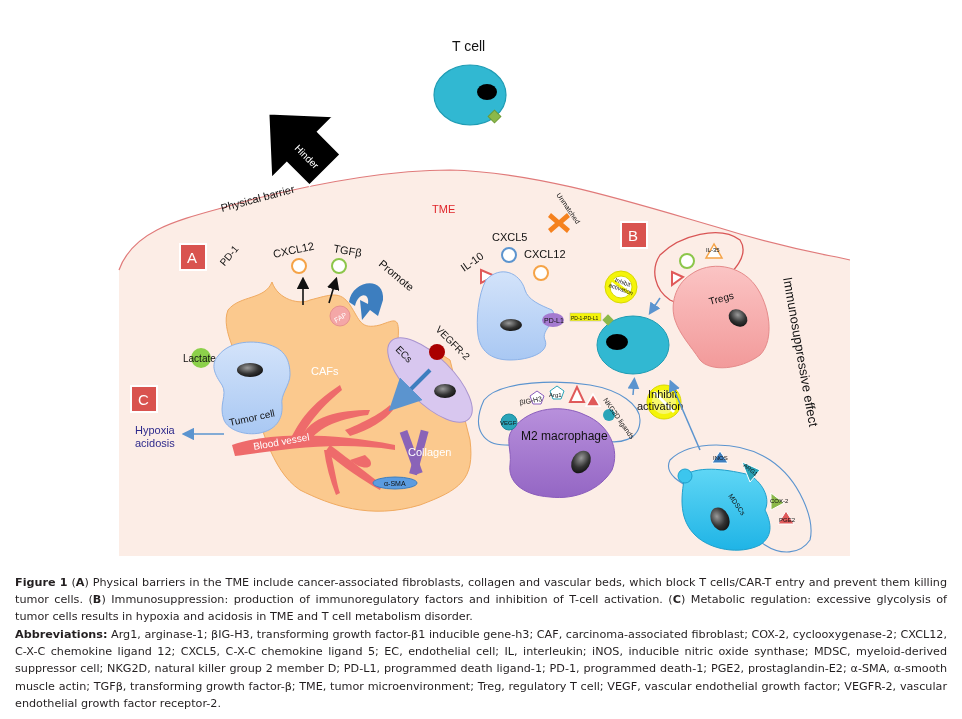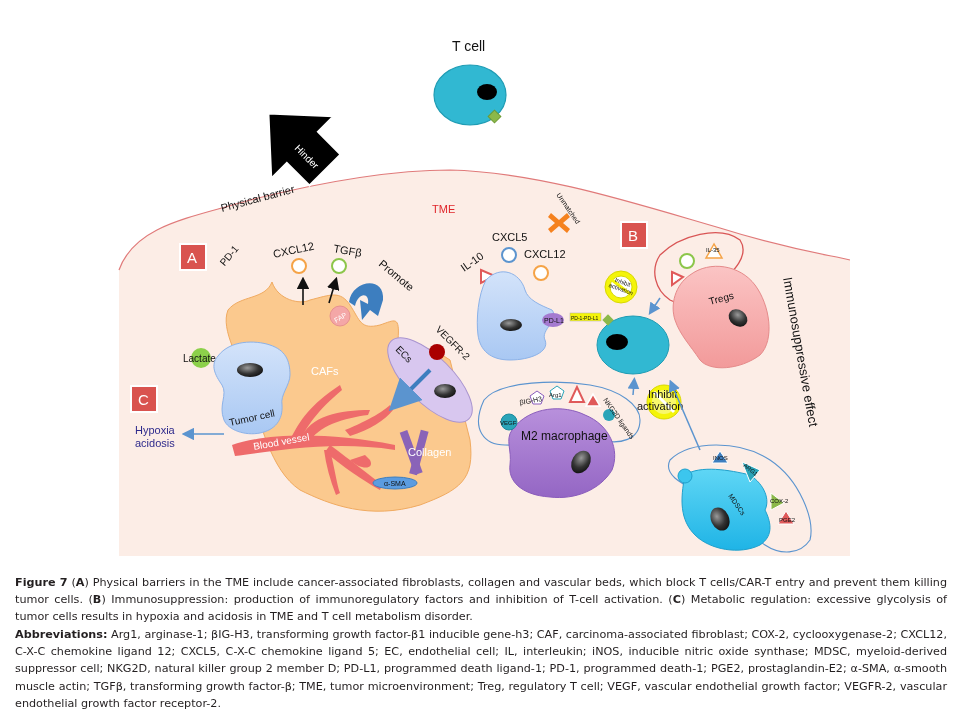--- a/index.html
+++ b/index.html
@@ -206,21 +206,21 @@
   <path d="M742,462 L760,470 L750,482 Z" fill="#2aa4b8" stroke="#fff"></path>
   <text x="743" y="466" font-size="6" fill="#111" transform="rotate(40 743 466)">ARG1</text>
   <path d="M771,493 L784,503 L771,510 Z" fill="#8cb84a" stroke="#fff"></path>
   <text x="770" y="503" font-size="6" fill="#111">COX-2</text>
   <path d="M786,511 L778,524 L794,524 Z" fill="#e05a5a" stroke="#fff"></path>
   <text x="779" y="522" font-size="6" fill="#111">PGE2</text>
   <line x1="700" y1="450" x2="672" y2="385" stroke="#5b94cf" stroke-width="1.5" marker-end="url(#ahBlue)"></line>
 </svg>
 
 <div class="caption" id="caption-figure">
-  <b>Figure 7</b>
+  <b>Figure 1</b>
   (<b>A</b>) <span>Physical barriers in the TME include cancer-associated fibroblasts, collagen and vascular beds, which block T cells/CAR-T entry and prevent them killing tumor cells.</span>
   (<b>B</b>) <span>Immunosuppression: production of immunoregulatory factors and inhibition of T-cell activation.</span>
   (<b>C</b>) <span>Metabolic regulation: excessive glycolysis of tumor cells results in hypoxia and acidosis in TME and T cell metabolism disorder.</span>
 </div>
 <div class="caption" id="caption-abbrev">
   <b>Abbreviations:</b>
   <span>Arg1, arginase-1; βIG-H3, transforming growth factor-β1 inducible gene-h3; CAF, carcinoma-associated fibroblast; COX-2, cyclooxygenase-2; CXCL12, C-X-C chemokine ligand 12; CXCL5, C-X-C chemokine ligand 5; EC, endothelial cell; IL, interleukin; iNOS, inducible nitric oxide synthase; MDSC, myeloid-derived suppressor cell; NKG2D, natural killer group 2 member D; PD-L1, programmed death ligand-1; PD-1, programmed death-1; PGE2, prostaglandin-E2; α-SMA, α-smooth muscle actin; TGFβ, transforming growth factor-β; TME, tumor microenvironment; Treg, regulatory T cell; VEGF, vascular endothelial growth factor; VEGFR-2, vascular endothelial growth factor receptor-2.</span>
 </div>
 
 </body></html>

